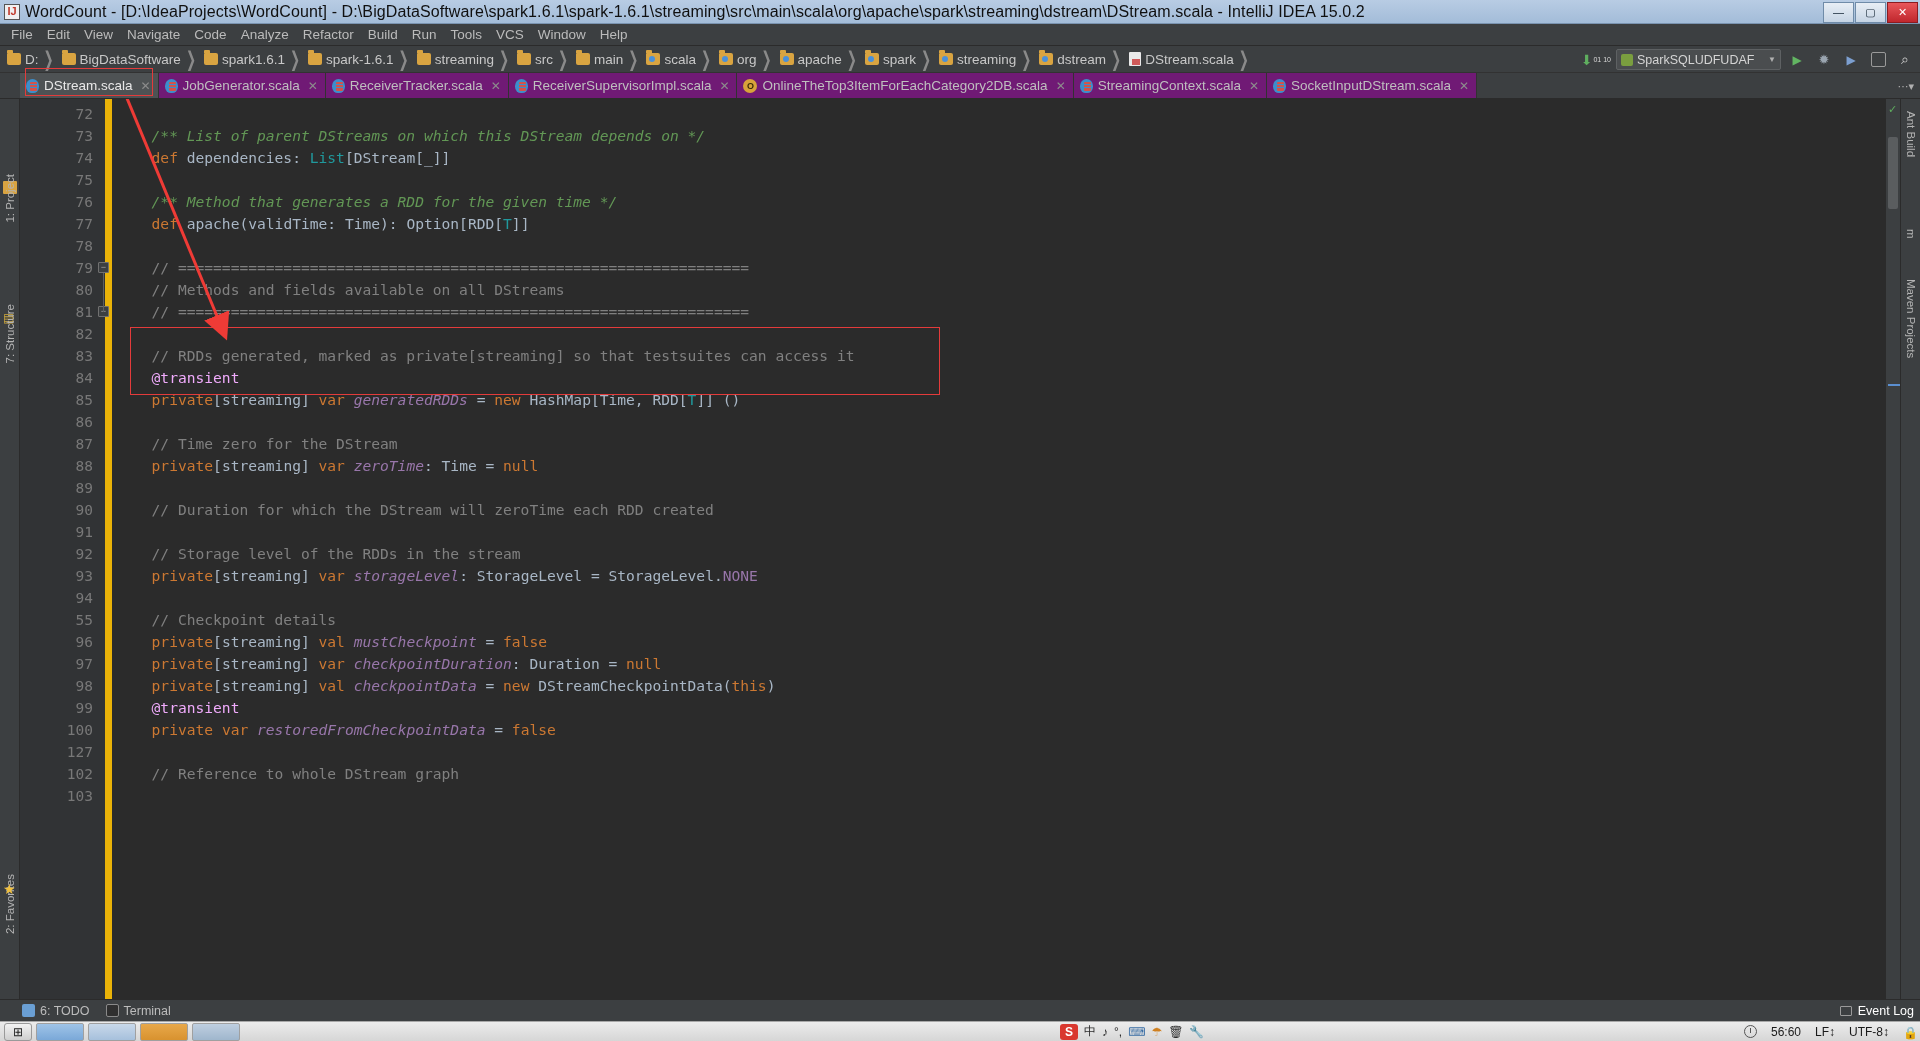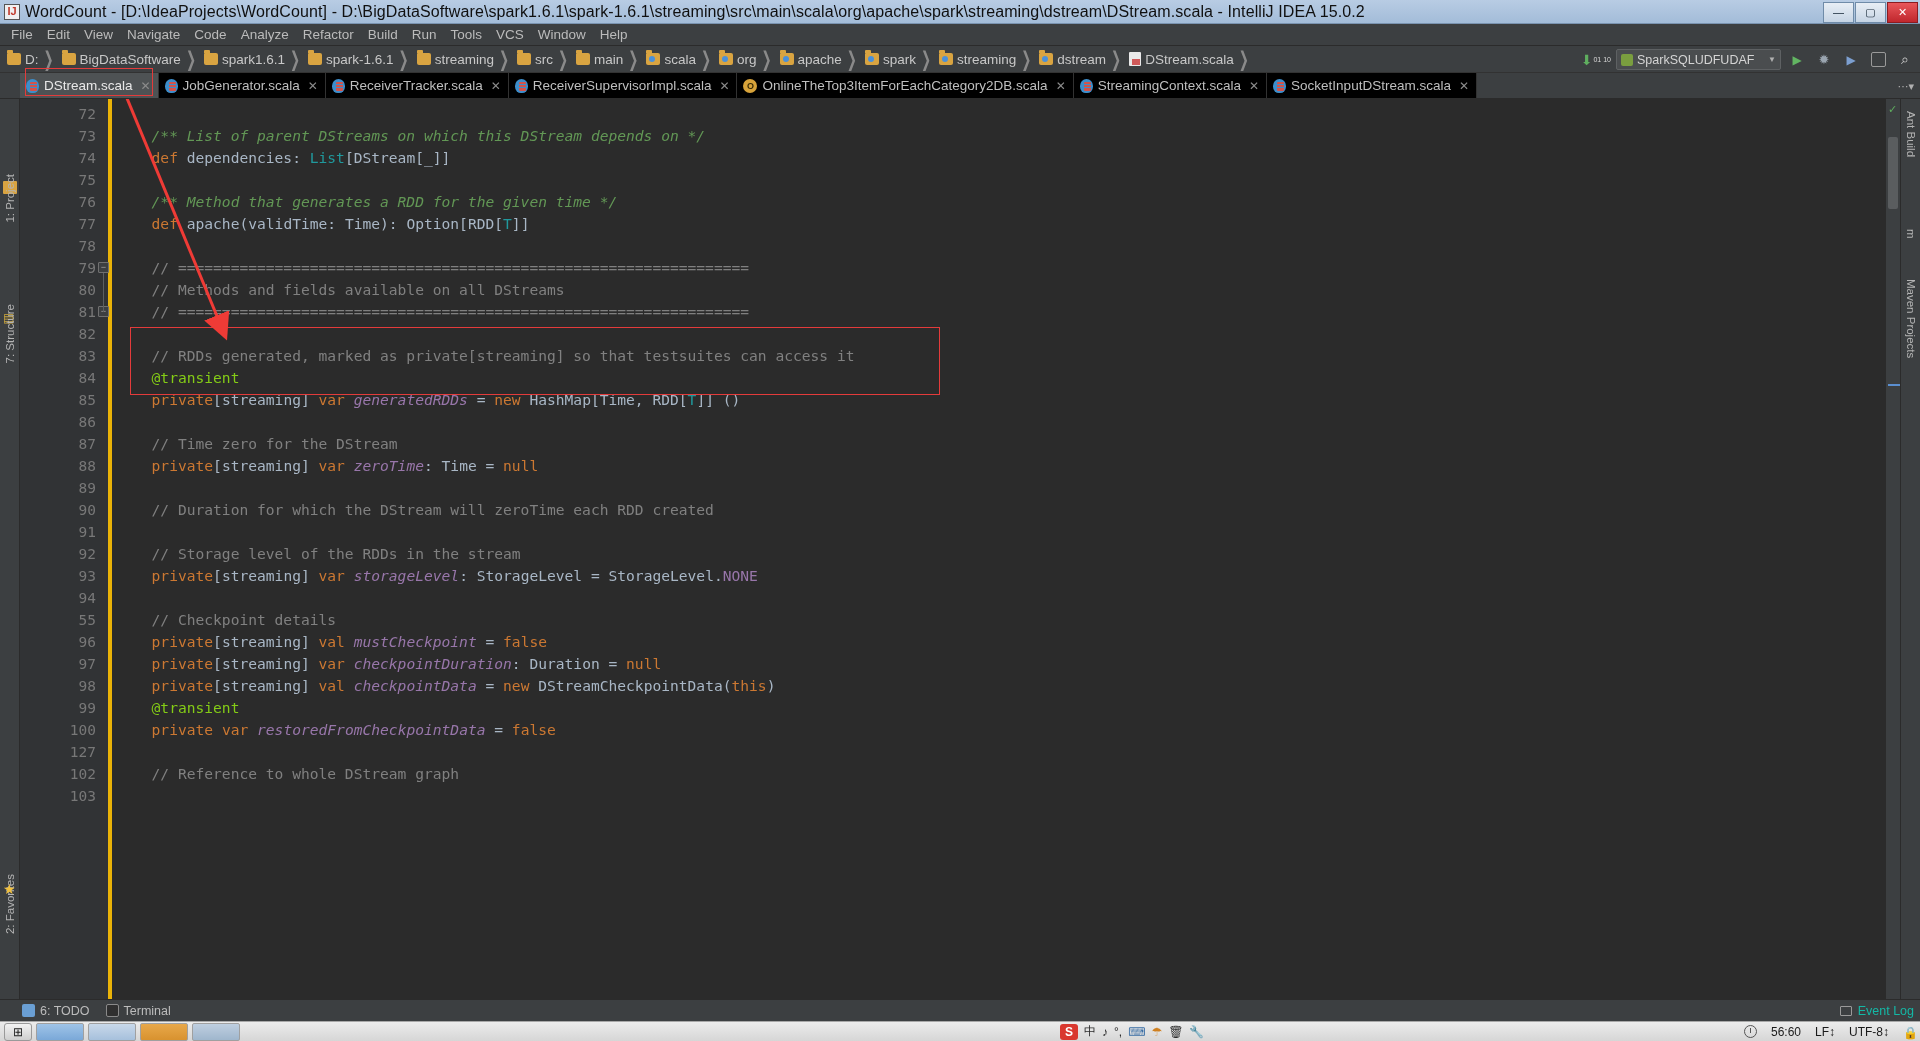--- a/index.html
+++ b/index.html
@@ -132,21 +132,21 @@
     display: flex; align-items: stretch;
     padding-left: 20px;
     position: relative;
     border-bottom: 1px solid #2b2b2b;
   }
   .tab {
     display: flex; align-items: center; gap: 5px;
     padding: 0 7px 0 6px;
     font-size: 13.5px; color: #bfbfbf;
     border-right: 1px solid #323232;
-    background: #000000;
+    background: #701a75;
     white-space: nowrap;
   }
   .tab.active { background: #4e5254; color: #e8e8e8; }
   .tab .tab-close { color:#8d8d8d; font-size:12px; margin-left:3px;}
   .tab-ico-scala{
     width:13px;height:14px;position:relative;flex:0 0 auto;
   }
   .tab-ico-scala::before{
     content:'';position:absolute;left:0;top:0;width:13px;height:14px;
     background:#3d8ecb;border-radius:50% 50% 45% 45%;
@@ -208,21 +208,21 @@
     white-space:nowrap; font-size:11.5px; color:#b4b4b4;
   }
   .rlabel.r1{ top: 12px; }
   .rlabel.r2{ top: 130px; }
   .rlabel.r3{ top: 180px; }
 
   
   .gutter {
     width: 92px; background:#313335; flex:0 0 auto;
     position: relative; padding-top: 4px;
-    border-right: 4px solid #eab308;
+    border-right: 7px solid #eab308;
   }
   .gline {
     height: 22px; line-height:22px;
     text-align: right; padding-right: 12px;
     font-family: "DejaVu Sans Mono", monospace;
     font-size: 14.5px; color:#787878;
   }
   .fold {
     position:absolute; left:78px; width:11px; height:11px;
     border:1px solid #707070; background:#3c3f41; border-radius:1px;
@@ -242,21 +242,21 @@
     font-family: "DejaVu Sans Mono", monospace;
     font-size: 14.6px; color:#a9b7c6;
     white-space: pre; padding-left: 22px;
   }
   .k  { color:#cc7832; }            
   .cm { color:#629755; font-style:italic; }  
   .c  { color:#808080; }            
   .t  { color:#a9b7c6; }            
   .tp { color:#20999d; }            
   .fld{ color:#9876aa; font-style:italic; }  
-  .ann{ color:#84cc16; }            
+  .ann{ color:#f0abfc; }            
   .cn { color:#9876aa; }
 
   
   .hl-box {
     position:absolute; border:1.6px solid #e33b3b;
     pointer-events:none;
   }
   
   .arrow-svg { position:absolute; left:0; top:0; pointer-events:none; }
 
@@ -278,21 +278,21 @@
     position:absolute; left:0; right:0; bottom:20px; height:22px;
     background:#3c3f41; border-top:1px solid #2b2b2b;
     display:flex; align-items:center; padding-left:22px; gap:16px;
   }
   .bb-item{ display:flex; align-items:center; gap:5px; font-size:12.5px; color:#bcbcbc;}
   .bb-ico{ width:13px;height:13px;border-radius:2px;flex:0 0 auto;}
   .bb-ico.todo{ background:#6a9fd4;}
   .bb-ico.term{ background:#2f2f2f;border:1px solid #8a8a8a;}
   .bb-right{
     position:absolute; right:6px; display:flex; align-items:center; gap:6px;
-    font-size:12.5px; color:#14b8a6;
+    font-size:12.5px; color:#ffffff;
   }
   .bb-right .ev-ico{width:12px;height:10px;border:1px solid #9a9a9a;border-radius:1px;}
 
   
   .statusbar{
     position:absolute; left:0; right:0; bottom:0; height:20px;
     background: linear-gradient(to bottom,#ececec,#d6d6d6);
     border-top:1px solid #a8a8a8;
     display:flex; align-items:center; font-size:12px; color:#202020;
   }

